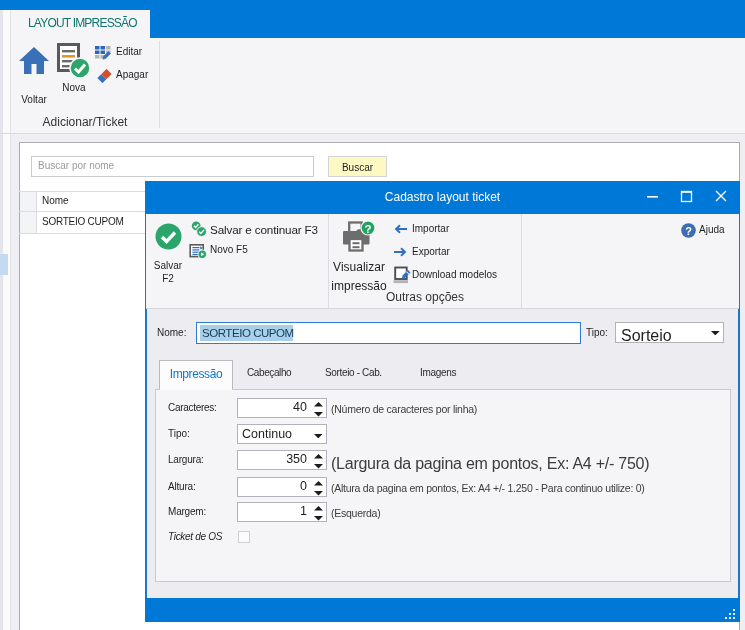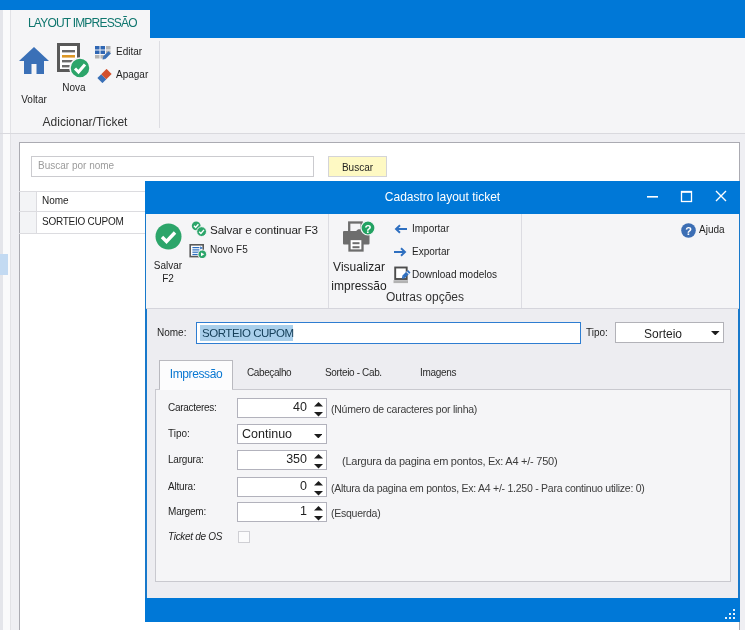--- a/index.html
+++ b/index.html
@@ -176,21 +176,21 @@
   <text x="7.5" y="11.5" font-size="11" font-weight="bold" fill="#fff" text-anchor="middle" font-family="Liberation Sans">?</text>
 </svg>
 <div class="abs t12" style="left:699px;top:224px;">Ajuda</div>
 
 <div class="abs t12" style="left:157px;top:327px;">Nome:</div>
 <div class="abs" style="left:196px;top:322px;width:385px;height:22px;background:#fff;border:1px solid #2e7dd1;box-sizing:border-box;"></div>
 <div class="abs" style="left:200px;top:325px;width:93px;height:16px;background:#a9cfeb;"></div>
 <div class="abs" style="left:202px;top:327px;font-size:11.5px;letter-spacing:-0.45px;color:#16405a;">SORTEIO CUPOM</div>
 <div class="abs t12" style="left:586px;top:327px;">Tipo:</div>
 <div class="abs" style="left:615px;top:322px;width:109px;height:21px;background:#fff;border:1px solid #b2b2b8;box-sizing:border-box;"></div>
-<div class="abs" style="left:644px;top:327px;font-size:12px;color:#1f1f1f;">Sorteio</div>
+<div class="abs" style="left:621px;top:327px;font-size:16px;color:#1f1f1f;">Sorteio</div>
 <svg class="abs" style="left:711px;top:331px;" width="8.6" height="4.4" viewBox="0 0 8.6 4.4">
     <polygon points="0,0 8.6,0 4.3,4.4" fill="#1c1c1c"></polygon>
   </svg>
 
 <div class="abs" style="left:159px;top:360px;width:74px;height:29px;background:#fcfcfd;border:1px solid #b9b9bf;border-bottom:none;box-sizing:border-box;"></div>
 <div class="abs" style="left:159px;top:360px;width:74px;text-align:center;font-size:12px;letter-spacing:-0.4px;color:#0a78d2;padding-top:7px;">Impressão</div>
 <div class="abs t12" style="left:247px;top:367px;color:#2b2b2b;letter-spacing:-0.4px;">Cabeçalho</div>
 <div class="abs t12" style="left:325px;top:367px;color:#2b2b2b;letter-spacing:-0.35px;">Sorteio - Cab.</div>
 <div class="abs t12" style="left:420px;top:367px;color:#2b2b2b;letter-spacing:-0.3px;">Imagens</div>
 
@@ -213,21 +213,21 @@
     <polygon points="0,0 8.6,0 4.3,4.4" fill="#1c1c1c"></polygon>
   </svg>
 
 <div class="abs t12" style="left:168px;top:454px;letter-spacing:-0.2px;">Largura:</div>
 <div class="abs" style="left:237px;top:450px;width:90px;height:20px;background:#fff;border:1px solid #b2b2bc;box-sizing:border-box;"></div>
 <div class="abs" style="left:237px;top:450px;width:70px;height:20px;font-size:12.5px;color:#1f1f1f;text-align:right;line-height:19px;">350</div>
 <svg class="abs" style="left:313.5px;top:453.8px;" width="9" height="15" viewBox="0 0 9 15">
   <polygon points="4.5,0 9,4.6 0,4.6" fill="#1c1c1c"></polygon>
   <polygon points="0,9.9 9,9.9 4.5,14.5" fill="#1c1c1c"></polygon>
 </svg>
-<div class="abs" style="left:331px;top:455px;font-size:11px;letter-spacing:-0.25px;color:#3c3c3c;margin-left:11px;">(Largura da pagina em pontos, Ex: A4 +/- 750)</div>
+<div class="abs" style="left:331px;top:455px;font-size:16px;letter-spacing:-0.25px;color:#3c3c3c;">(Largura da pagina em pontos, Ex: A4 +/- 750)</div>
 
 <div class="abs t12" style="left:168px;top:481px;letter-spacing:-0.2px;">Altura:</div>
 <div class="abs" style="left:237px;top:477px;width:90px;height:20px;background:#fff;border:1px solid #b2b2bc;box-sizing:border-box;"></div>
 <div class="abs" style="left:237px;top:477px;width:70px;height:20px;font-size:12.5px;color:#1f1f1f;text-align:right;line-height:19px;">0</div>
 <svg class="abs" style="left:313.5px;top:480.8px;" width="9" height="15" viewBox="0 0 9 15">
   <polygon points="4.5,0 9,4.6 0,4.6" fill="#1c1c1c"></polygon>
   <polygon points="0,9.9 9,9.9 4.5,14.5" fill="#1c1c1c"></polygon>
 </svg>
 <div class="abs" style="left:331px;top:482px;font-size:10.5px;letter-spacing:-0.25px;color:#3c3c3c;">(Altura da pagina em pontos, Ex: A4 +/- 1.250 - Para continuo utilize: 0)</div>
 

